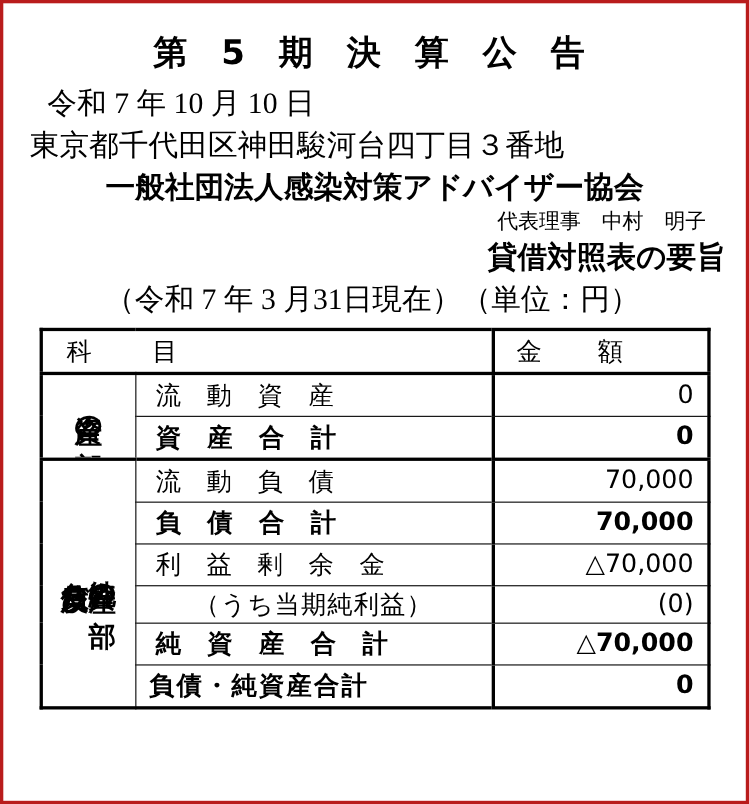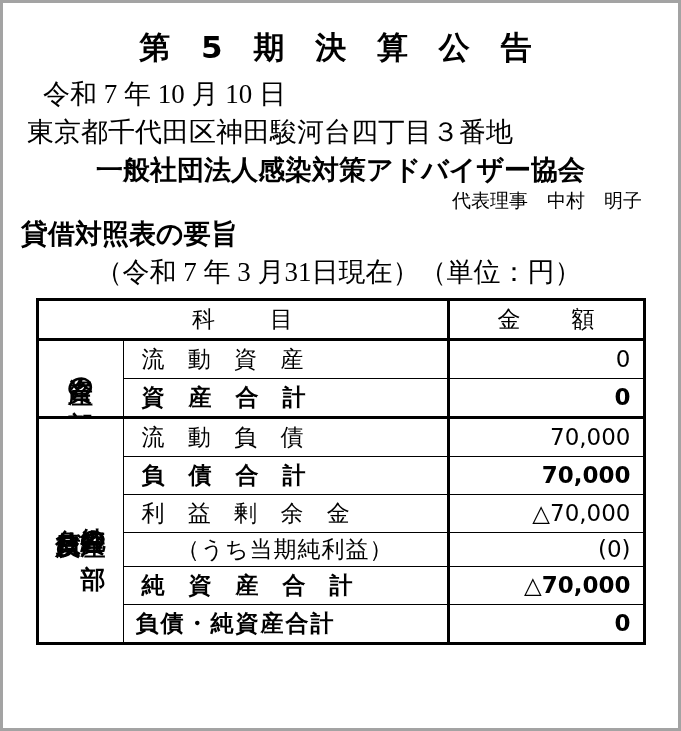--- a/index.html
+++ b/index.html
@@ -9,21 +9,21 @@
   }
   body {
     font-family: "Liberation Serif", "DejaVu Serif", serif;
     color: #000000;
   }
   #page {
     position: relative;
     width: 681px;
     height: 731px;
     box-sizing: border-box;
-    border: 3px solid #a3a3a3;
+    border: 3px solid #b91c1c;
     background: #fff;
     overflow: hidden;
   }
   .inner {
     padding: 14px 18px 0 18px;
   }
   .title {
     text-align: center;
     font-weight: bold;
     font-size: 31px;
@@ -54,21 +54,21 @@
     font-family: "DejaVu Sans", "Liberation Sans", sans-serif;
     white-space: nowrap;
   }
   .rep {
     text-align: right;
     padding-right: 18px;
     font-size: 19px;
     white-space: nowrap;
   }
   .bs-title {
-    text-align: left;
+    text-align: right;
     font-weight: bold;
     font-size: 27px;
     font-family: "DejaVu Sans", "Liberation Sans", sans-serif;
     margin-top: 2px;
   }
   .asof-row {
     display: flex;
     justify-content: center;
     align-items: baseline;
     font-size: 27px;
@@ -89,21 +89,21 @@
     padding: 1px 6px;
     height: 35px;
     vertical-align: middle;
     white-space: nowrap;
     overflow: hidden;
   }
   table.bs {
     border: 3px solid #000;
   }
   .hdr td {
-    text-align: center;
+    text-align: left;
     font-size: 25px;
   }
   .spread-hdr {
     letter-spacing: 16px;
     text-indent: 16px;
   }
   .spread-amt {
     letter-spacing: 14px;
     text-indent: 14px;
   }

